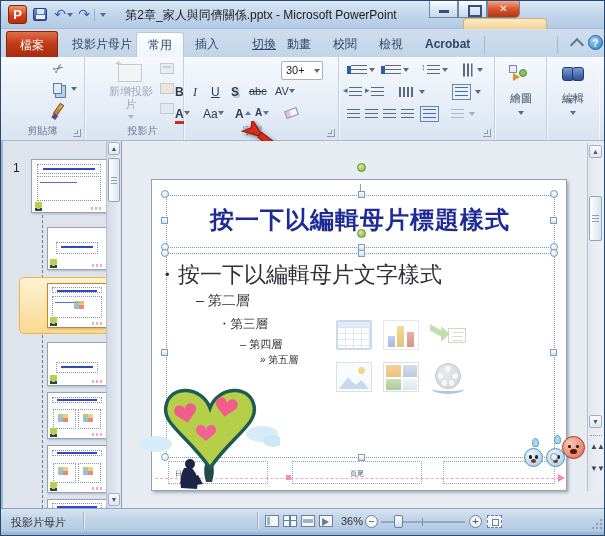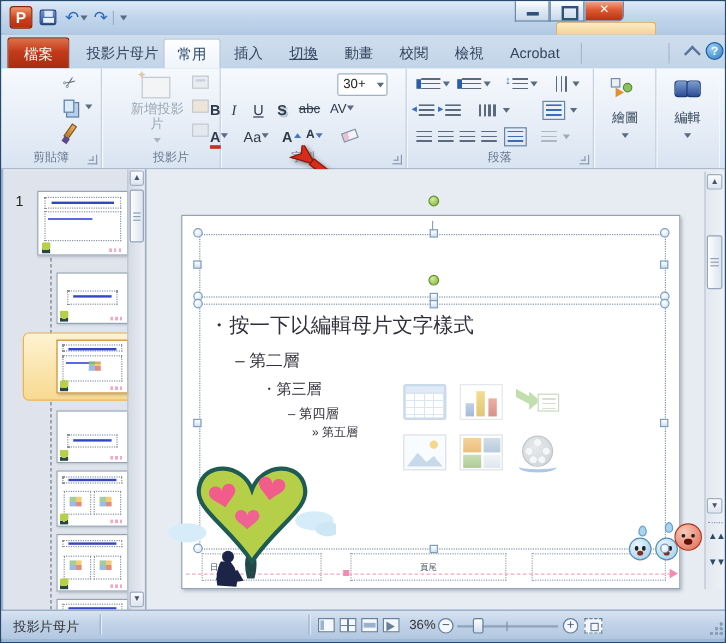--- a/index.html
+++ b/index.html
@@ -209,38 +209,39 @@
 <div id="win">
 
   <div id="titlebar">
     <div id="appicon">P</div>
     <div id="save-ico"></div>
     <div class="qat-btn" style="left:50px;">↶</div>
     <span class="dd abs" style="left:66px;top:12px;"></span>
     <div class="qat-btn" style="left:74px;">↷</div>
     <span class="abs" style="left:93px;top:8px;width:1px;height:12px;background:#9ab0c8;"></span>
     <span class="dd abs" style="left:99px;top:12px;"></span>
+    <div id="title-text">第2章_家人與同儕關係.pptx - Microsoft PowerPoint</div>
     <div id="winbtns">
       <div class="wbtn min"></div>
       <div class="wbtn max"></div>
       <div class="wbtn close">✕</div>
     </div>
     <div id="ctxstrip"></div>
   </div>
 
   <div id="tabrow">
     <div id="tab-file">檔案</div>
     <div class="tab" style="left:60px;">投影片母片</div>
     <div class="tab active" style="left:135px;">常用</div>
     <div class="tab" style="left:183px;">插入</div>
-    <div class="tab" style="left:229px;text-decoration:underline;">切換</div>
+    <div class="tab" style="left:240px;text-decoration:underline;">切換</div>
     <div class="tab" style="left:275px;">動畫</div>
     <div class="tab" style="left:321px;">校閱</div>
     <div class="tab" style="left:367px;">檢視</div>
-    <div class="tab" style="left:413px;">Acrobat</div>
+    <div class="tab" style="left:413px;font-weight:bold;">Acrobat</div>
     <div class="tabsep" style="left:483px;"></div>
     <div class="tabsep" style="left:556px;"></div>
     <div id="ribbon-collapse"></div>
     <div id="help-btn">?</div>
   </div>
 
   <div id="ribbon">
 
     <div class="rgroup" style="left:0;width:84px;">
       <div class="smallico" style="left:52px;top:4px;"><span class="cut-g">✂</span></div>
@@ -306,21 +307,20 @@
         <span class="dd abs" style="left:80px;top:33px;"></span>
       <div class="licon boxed blue" style="left:116px;top:30px;"></div>
         <span class="dd abs" style="left:136px;top:33px;"></span>
       <div class="licon" style="left:8px;top:52px;"></div>
       <div class="licon" style="left:26px;top:52px;"></div>
       <div class="licon" style="left:44px;top:52px;"></div>
       <div class="licon" style="left:62px;top:52px;"></div>
       <div class="licon boxed blue" style="left:84px;top:52px;"></div>
       <div class="licon" style="left:112px;top:52px;opacity:.4;"></div>
         <span class="dd abs" style="left:130px;top:55px;opacity:.5;"></span>
-      <div class="glabel">段落</div>
       <div class="launcher"></div>
     </div>
 
     <div class="rgroup" style="left:546px;width:52px;border-right:none;">
       <div class="bigbtn" style="left:6px;top:4px;width:40px;height:62px;">
         <div class="binoc" style="margin:6px auto 0;"></div>
         <div style="position:absolute;left:0;right:0;top:30px;">編輯</div>
         <span class="dd" style="position:absolute;left:17px;top:50px;"></span>
       </div>
     </div>
@@ -404,24 +404,25 @@
         <div id="pthumb"></div>
         <div class="sarrow" style="bottom:1px;">▼</div>
       </div>
     </div>
 
     <div id="editor">
       <div id="slide">
 
         <div class="ph" style="left:14px;top:15px;width:389px;height:53px;"></div>
         <div id="rotstem" style="left:208px;top:4px;"></div>
+        <div id="ph-title-text" style="left:14px;top:24px;">按一下以編輯母片標題樣式</div>
 
         <div class="ph" style="left:14px;top:73px;width:389px;height:205px;"></div>
 
-        <div class="oline" style="left:22px;top:80px;font-size:17px;text-align:right;"><span>・</span><span>按一下以編輯母片文字樣式</span></div>
+        <div class="oline" style="left:4px;top:80px;font-size:22px;text-align:right;"><span>・</span><span>按一下以編輯母片文字樣式</span></div>
         <div class="oline" style="left:44px;top:112px;font-size:14px;"><span>–</span> <span>第二層</span></div>
         <div class="oline" style="left:66px;top:136px;font-size:12.5px;"><span>・</span><span>第三層</span></div>
         <div class="oline" style="left:88px;top:157px;font-size:11px;"><span>–</span> <span>第四層</span></div>
         <div class="oline" style="left:108px;top:173px;font-size:10px;"><span>»</span> <span>第五層</span></div>
 
         <div id="ph-icons">
           <div class="ico ico-table"></div>
           <div class="ico ico-chart"></div>
           <div class="ico ico-smart">
               <div class="sa-arrow"></div>

